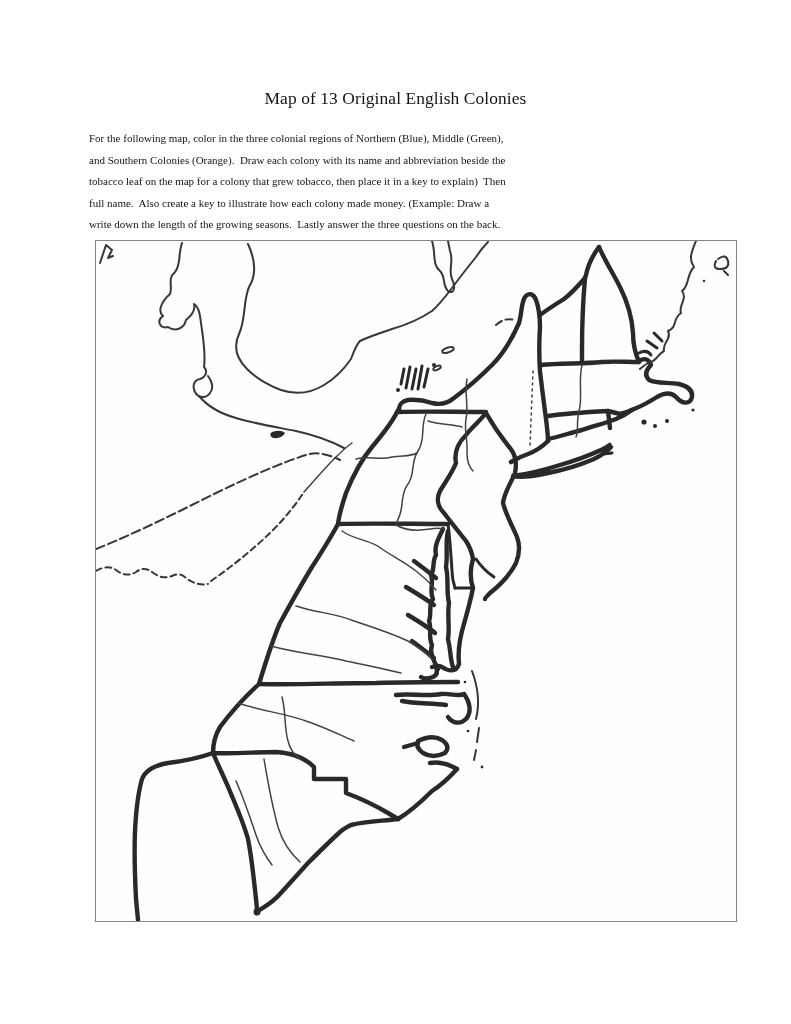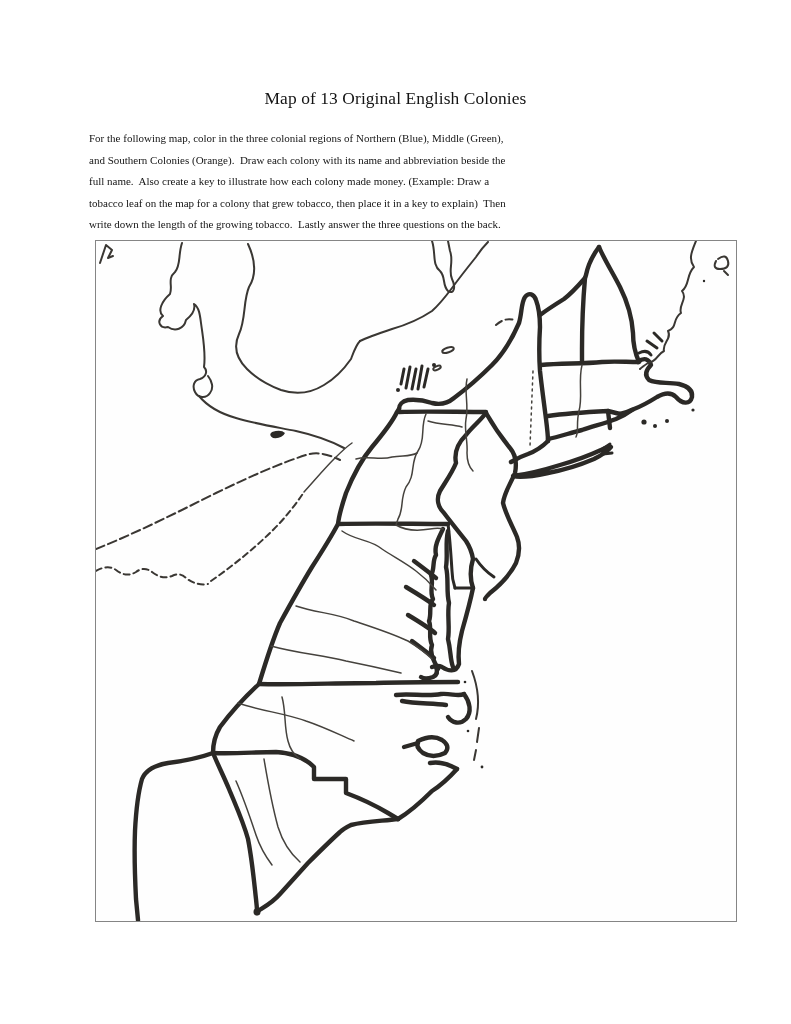--- a/index.html
+++ b/index.html
@@ -41,23 +41,23 @@
 </head>
 <body>
 
 <div class="page">
 
   <h1 class="doc-title">Map of 13 Original English Colonies</h1>
 
   <div class="instructions">
     <div class="instr-line">For the following map, color in the three colonial regions of Northern (Blue), Middle (Green),</div>
     <div class="instr-line">and Southern Colonies (Orange).  Draw each colony with its name and abbreviation beside the</div>
+    <div class="instr-line">tobacco leaf on the map for a colony that grew tobacco, then place it in a key to explain)  Then</div>
     <div class="instr-line">full name.  Also create a key to illustrate how each colony made money. (Example: Draw a</div>
-    <div class="instr-line">tobacco leaf on the map for a colony that grew tobacco, then place it in a key to explain)  Then</div>
-    <div class="instr-line">write down the length of the growing tobacco.  Lastly answer the three questions on the back.</div>
+    <div class="instr-line">write down the length of the growing seasons.  Lastly answer the three questions on the back.</div>
   </div>
 
   <div class="map-frame">
     <svg viewBox="0 0 640 680" aria-hidden="true">
 
       <path class="thin" d="M4,22 L10,4 L16,9 L12,17 L17,15"></path>
       <path class="thin" d="M86,2 C82,14 85,24 79,31 C71,38 77,45 74,53 C66,60 61,70 67,75 C60,80 64,88 72,86 C79,91 88,88 90,79 C95,75 100,70 98,63 C103,66 104,74 105,82 C107,97 110,112 108,126 C112,130 110,136 104,138 C98,139 96,145 99,151 C102,157 110,158 114,152 C118,147 116,140 112,135"></path>
       <path class="thin" d="M103,155 C112,166 126,173 140,177 C160,183 180,186 200,190 C218,194 235,200 248,207"></path>
       <path class="blob" d="M176,191 q9,-3 13,1 q-3,6 -12,5 q-5,-3 -1,-6 Z"></path>
       <path class="thin" d="M152,3 C159,18 161,33 153,46 C147,60 150,78 143,93 C137,106 141,118 151,128 C160,137 172,144 185,149 C200,154 215,152 228,144 C240,137 248,128 255,118 C258,110 260,104 264,100"></path>

